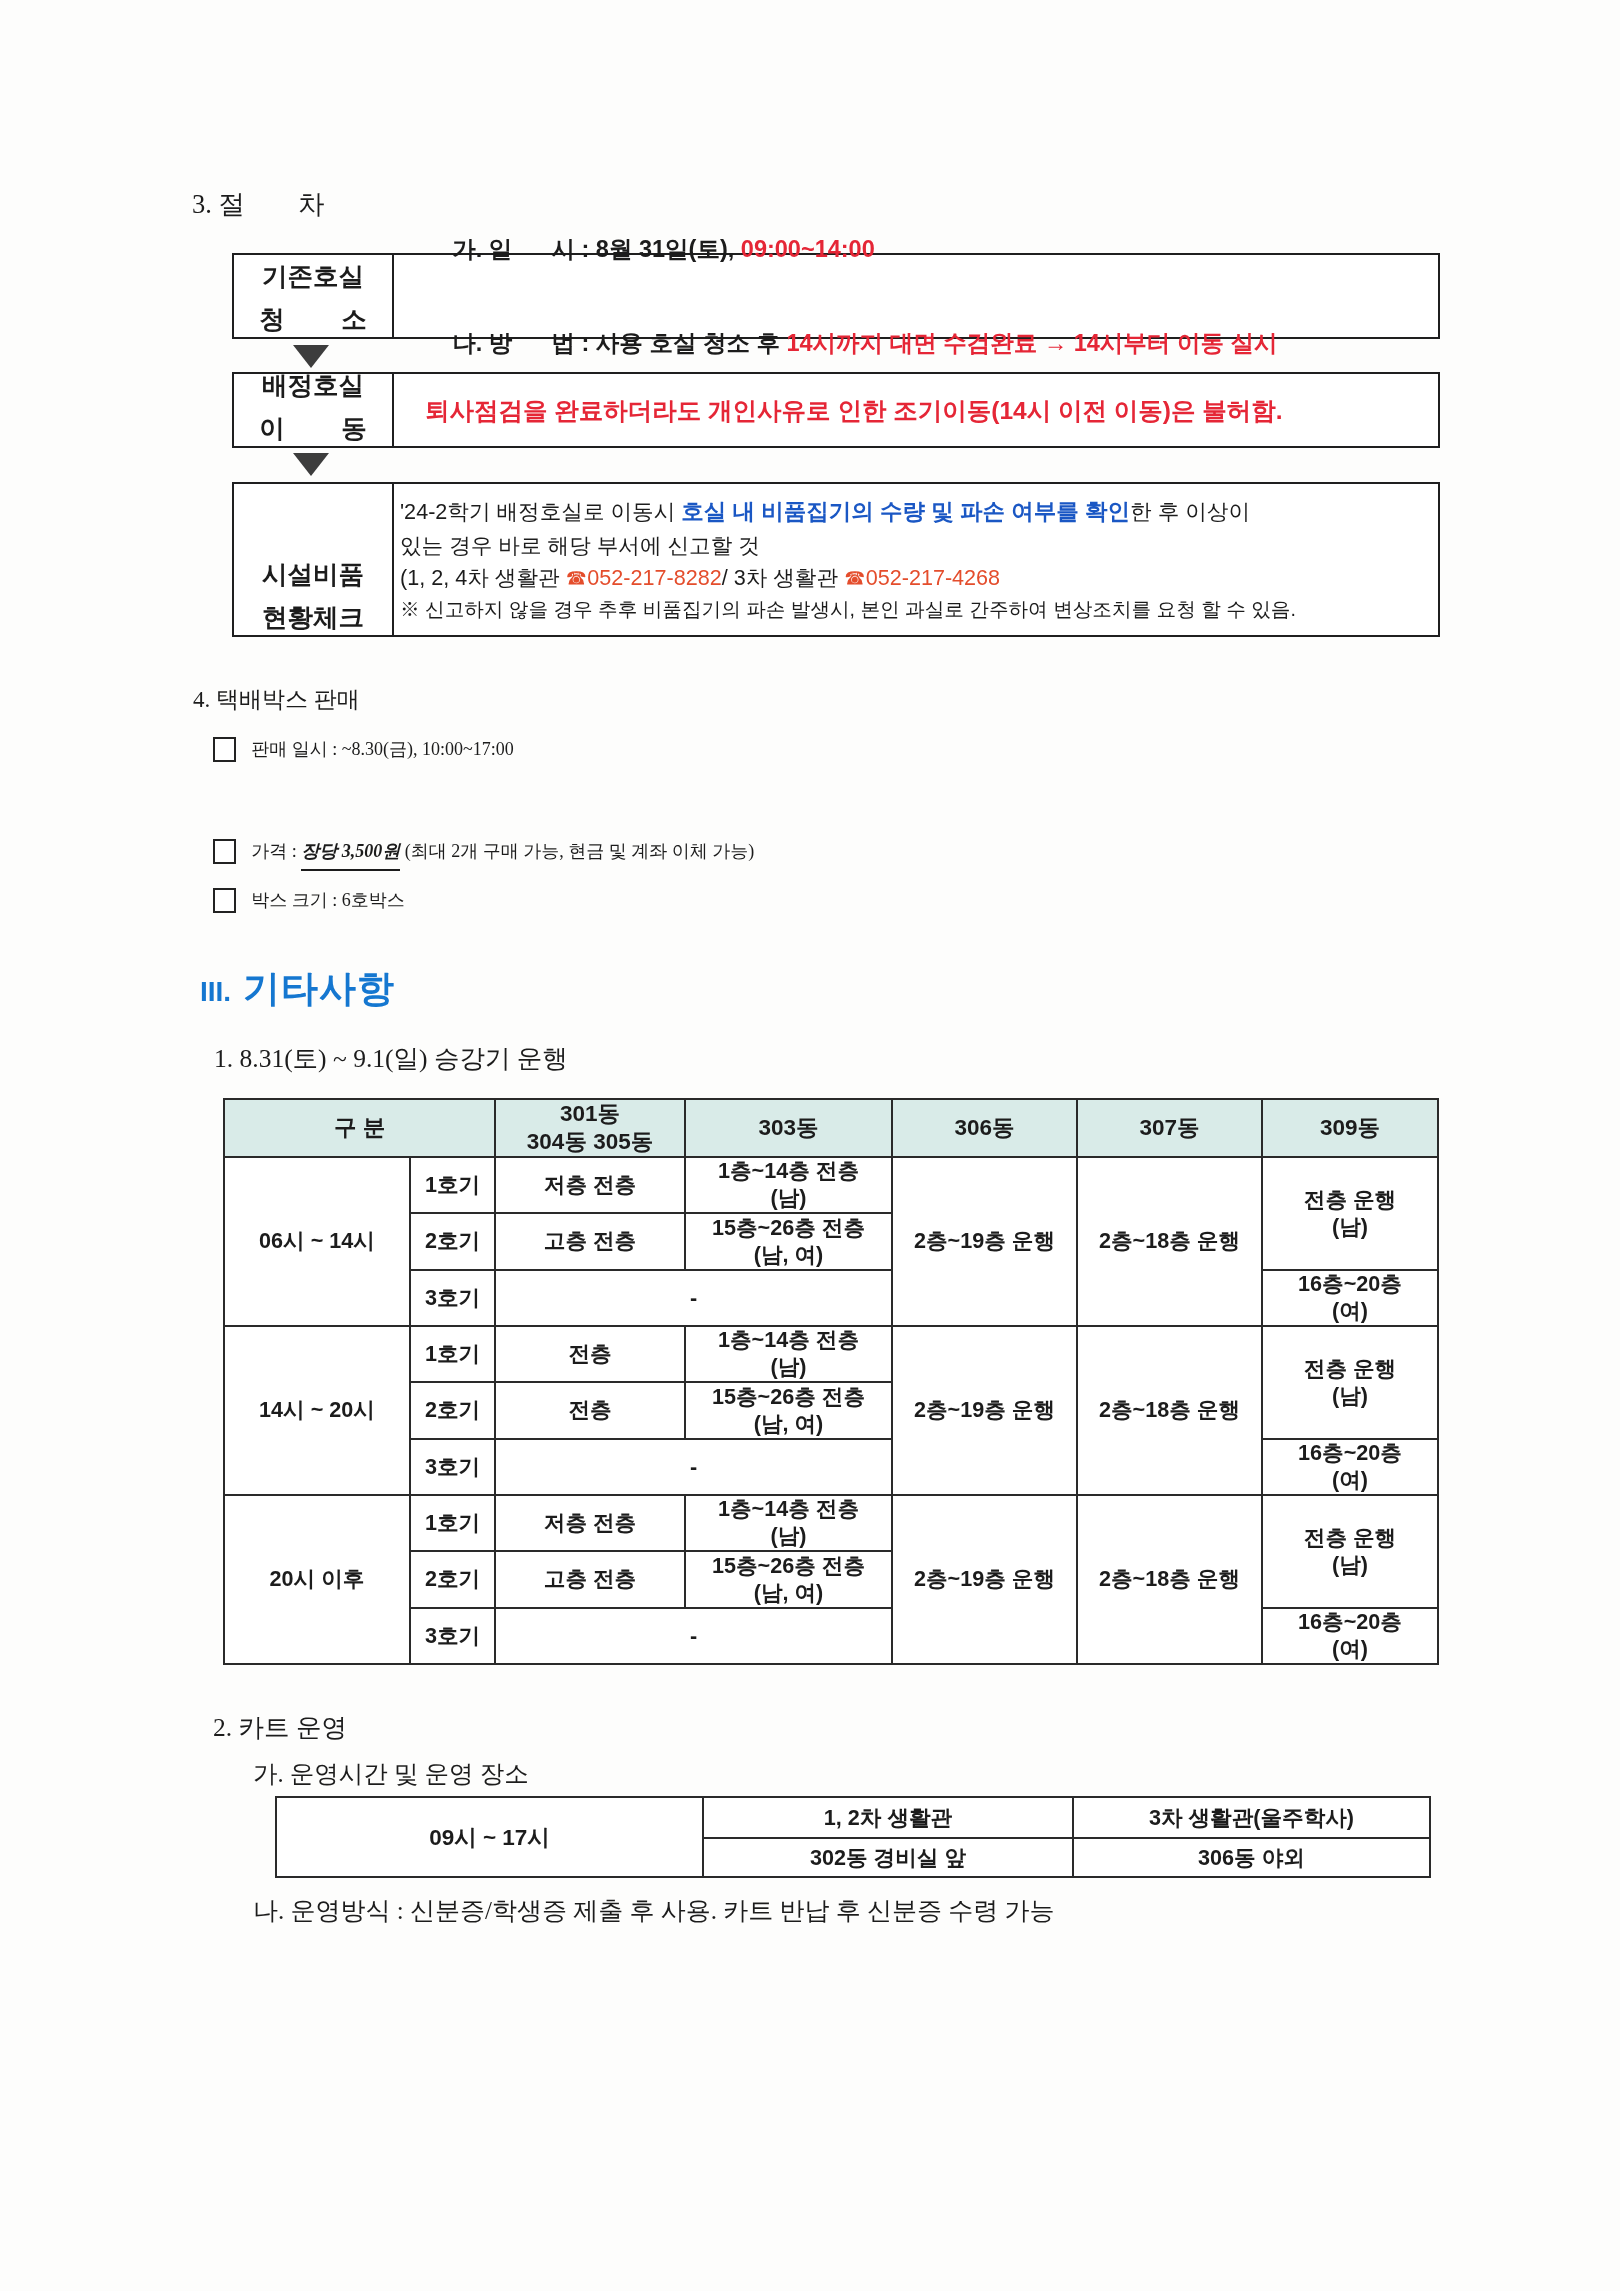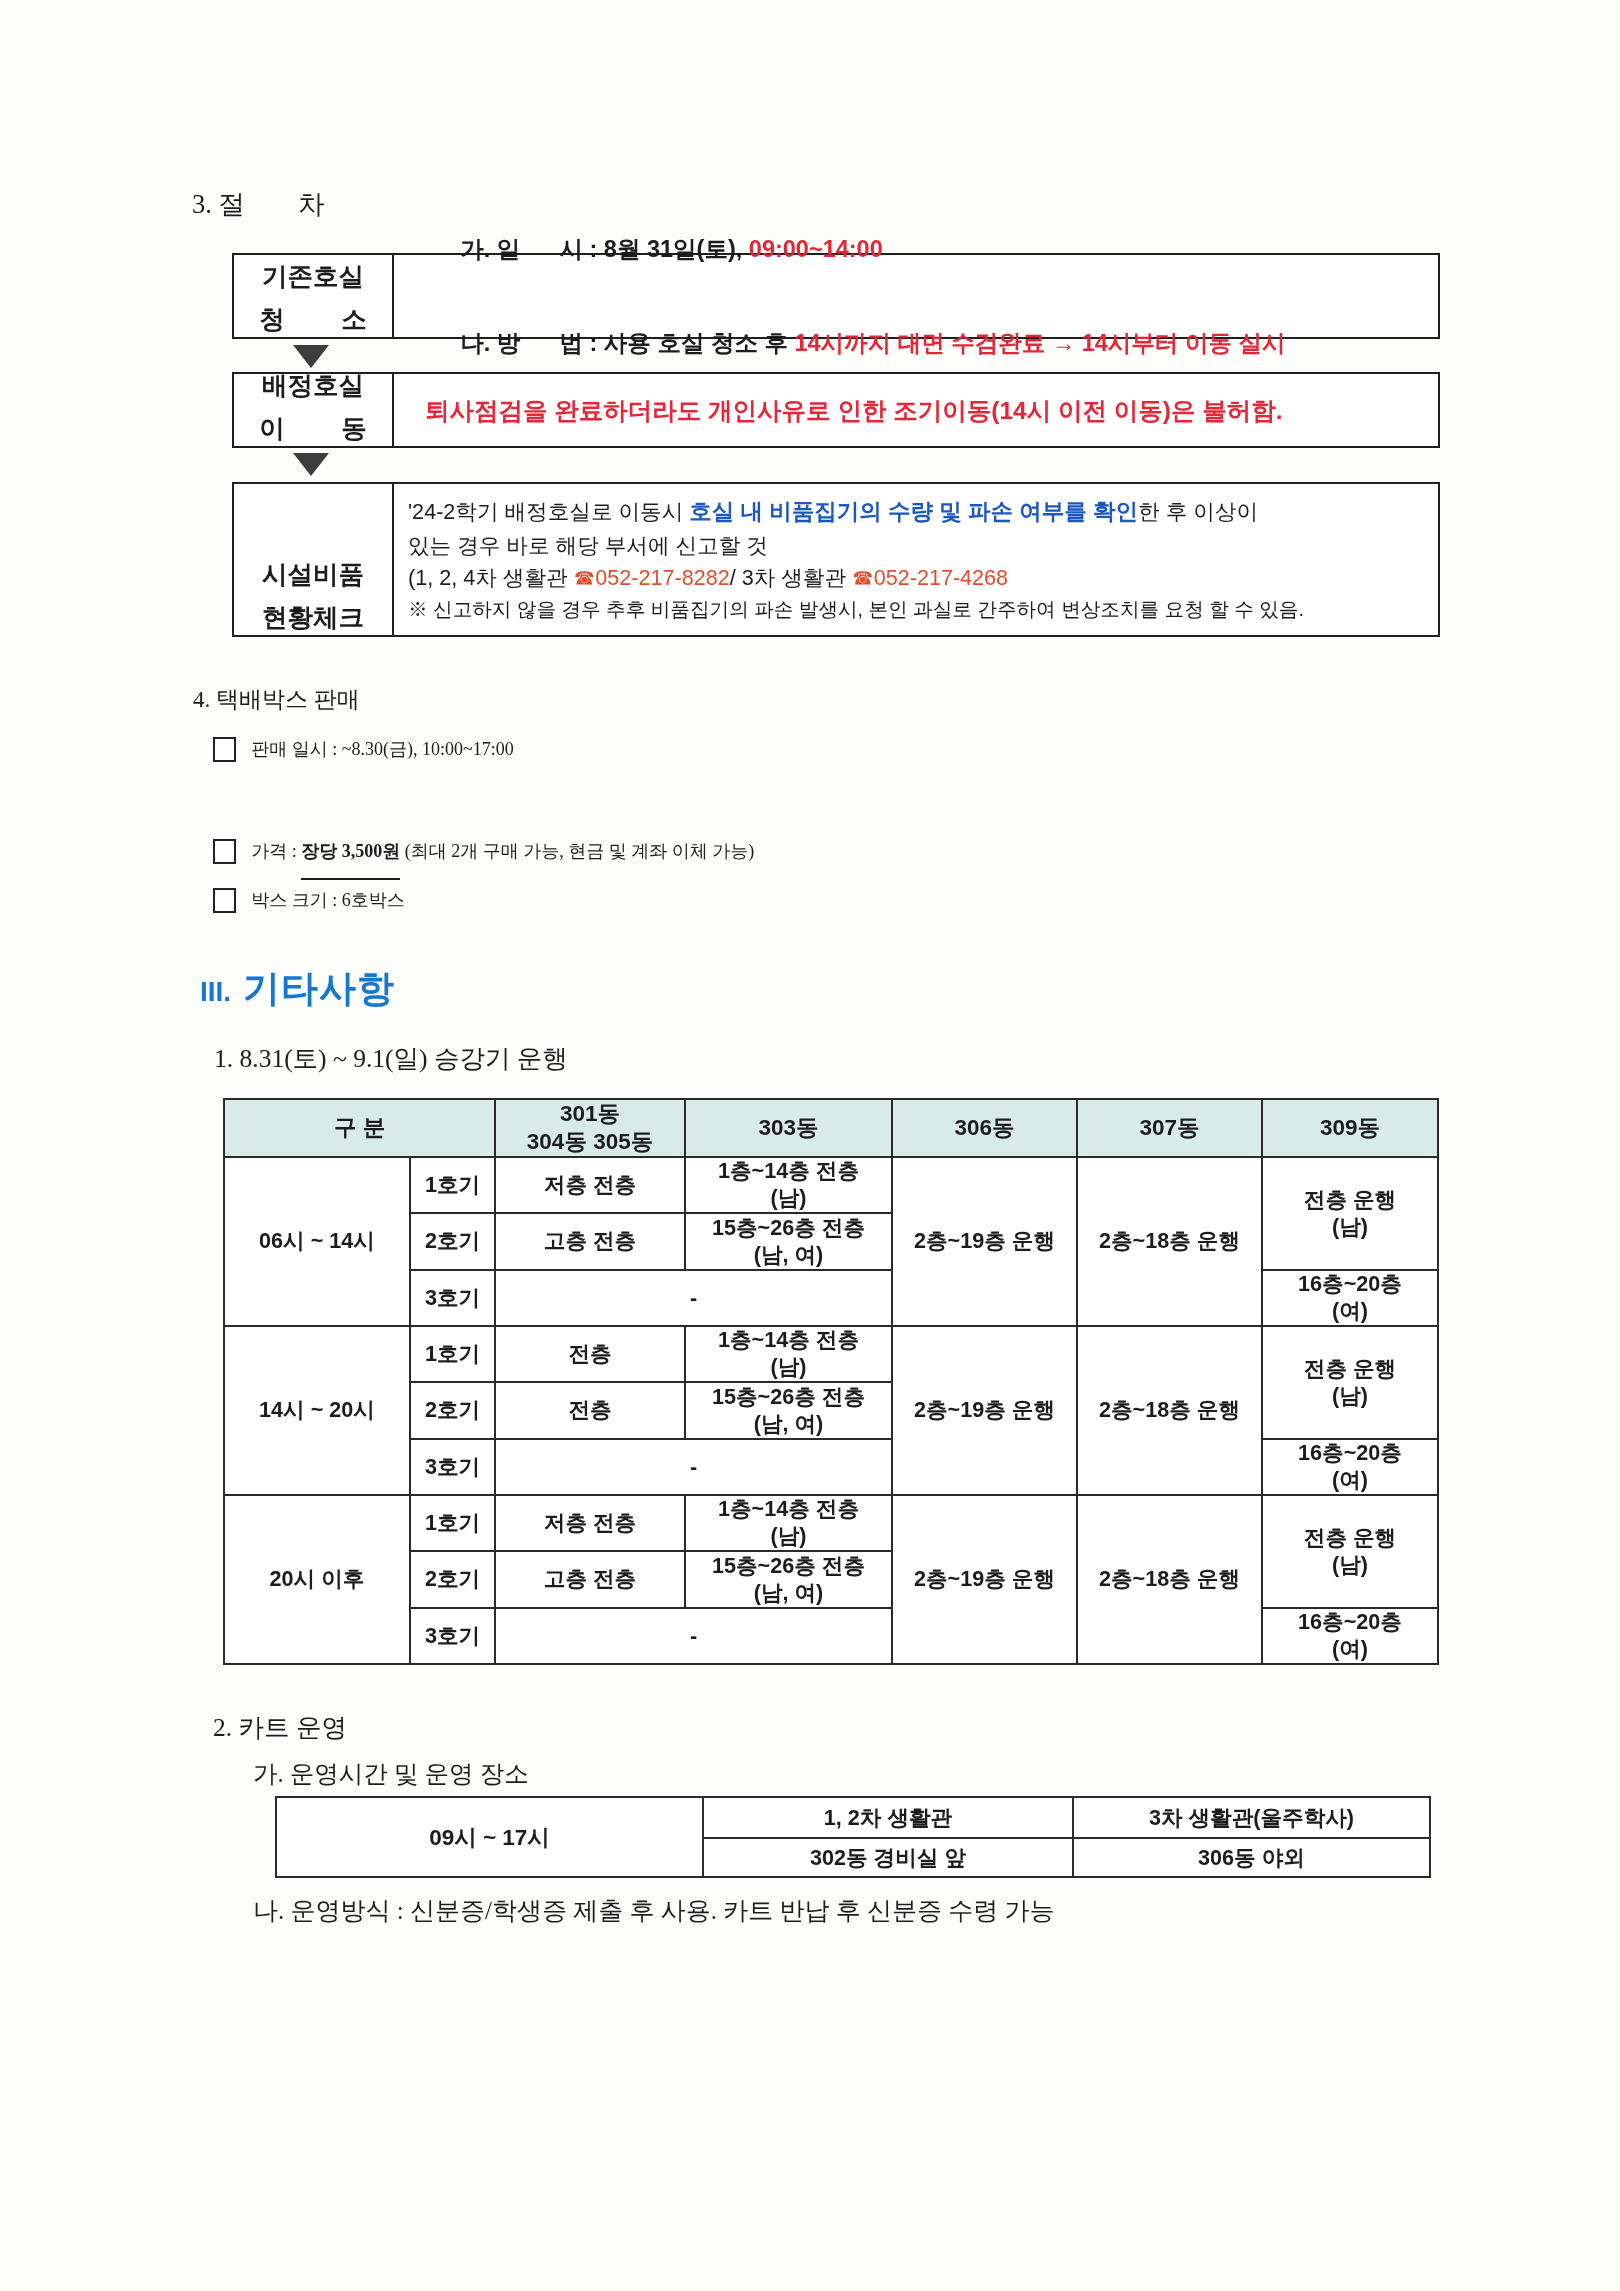--- a/index.html
+++ b/index.html
@@ -15,29 +15,29 @@
   .hblue{color:#1577d0;}
   .tel{color:#e44d2c;}
 
   
   .flowbox{position:absolute;left:232px;width:1208px;border:2.9px solid #1f1f1f;
            background:#fff;display:flex;box-sizing:border-box;}
   .flabel{width:160px;border-right:2.9px solid #1f1f1f;box-sizing:border-box;
           display:flex;flex-direction:column;justify-content:flex-end;align-items:center;
           gap:7.8px;font-family:"Liberation Sans",sans-serif;font-weight:bold;font-size:25.5px;}
   .fbody{flex:1;display:flex;flex-direction:column;justify-content:center;
-         padding-left:14px;font-family:"Liberation Sans",sans-serif;}
+         padding-left:6px;font-family:"Liberation Sans",sans-serif;}
   .down-arrow{position:absolute;width:0;height:0;border-left:18.6px solid transparent;
               border-right:18.6px solid transparent;border-top:23.5px solid #3d3d3d;}
 
   
   .chk-row{position:absolute;left:213px;display:flex;align-items:center;font-size:18px;}
   .chk-box{display:inline-block;width:18.6px;height:20.6px;border:2px solid #222;
            margin-right:15.7px;flex:none;background:#fff;}
-  .u-strong{font-weight:bold;border-bottom:2px solid #1c1c1c;padding-bottom:17px;}
+  .u-strong{font-weight:bold;border-bottom:2px solid #1c1c1c;padding-bottom:8px;font-style:italic;}
 
   
   table{border-collapse:collapse;table-layout:fixed;background:#fff;}
   #elev{position:absolute;left:223px;top:1098px;width:1215px;border:2.9px solid #2a2a2a;
         font-family:"Liberation Sans",sans-serif;font-size:21.6px;font-weight:bold;text-align:center;}
   #elev th,#elev td{border:2px solid #2a2a2a;padding:0;line-height:1.25;}
   #elev th{background:#d9ebe8;font-size:22.5px;}
   #cart{position:absolute;left:275px;top:1796px;width:1154px;border:2.9px solid #2a2a2a;
         font-family:"Liberation Sans",sans-serif;font-size:21.6px;font-weight:bold;text-align:center;}
   #cart td{border:2px solid #2a2a2a;padding:0;}

